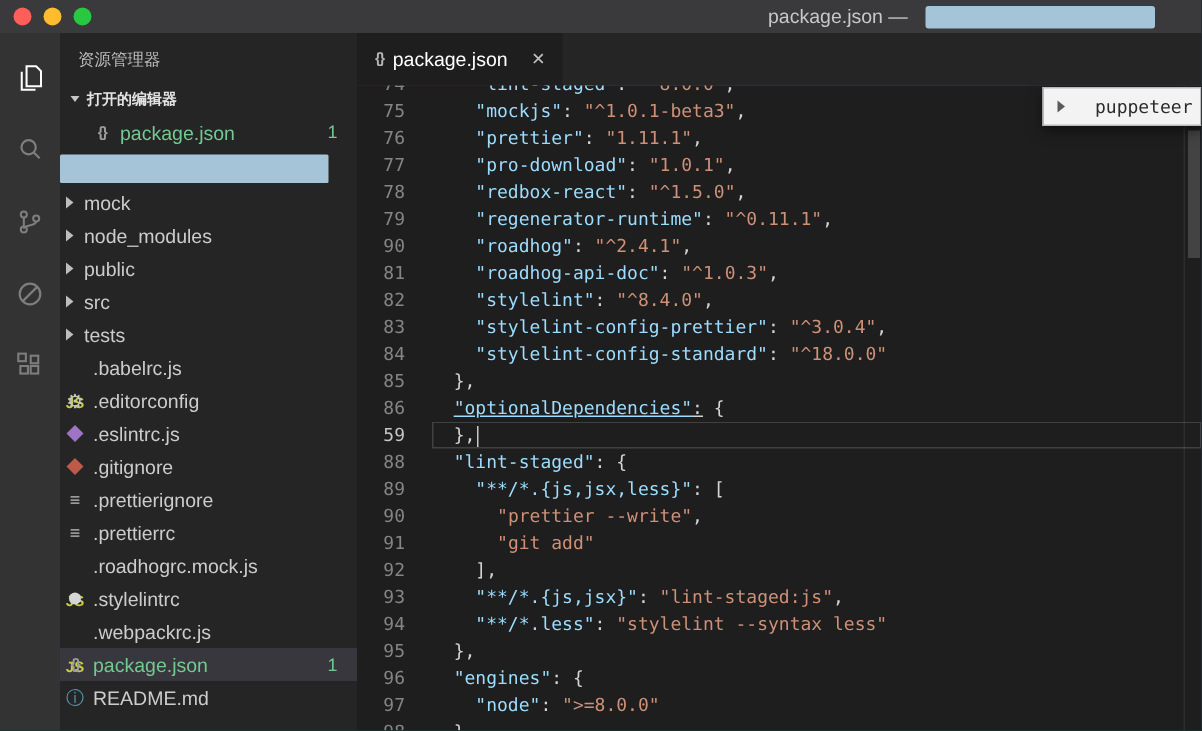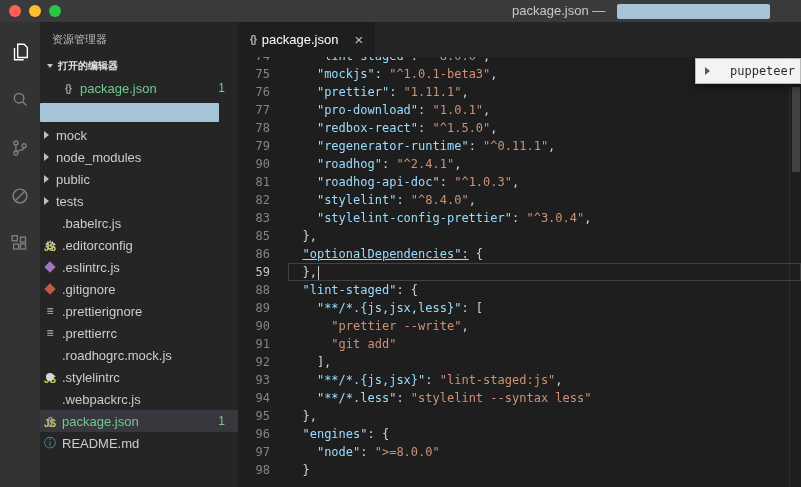--- a/index.html
+++ b/index.html
@@ -169,20 +169,26 @@
   </div>
           <div class="tree-item folder">
     <span class="twisty"></span>
 
     <span class="label">public</span>
 
   </div>
           <div class="tree-item folder">
     <span class="twisty"></span>
 
+    <span class="label">src</span>
+
+  </div>
+          <div class="tree-item folder">
+    <span class="twisty"></span>
+
     <span class="label">tests</span>
 
   </div>
           <div class="tree-item">
 
     <span class="ficon ic-js">JS</span>
     <span class="label">.babelrc.js</span>
 
   </div>
           <div class="tree-item">
@@ -290,20 +296,24 @@
     <span class="ln">81</span>
     <span class="codetext"><span class="t-p">    </span><span class="t-k">"roadhog-api-doc"</span><span class="t-p">: </span><span class="t-s">"^1.0.3"</span><span class="t-p">,</span></span>
   </div>
             <div class="row">
     <span class="ln">82</span>
     <span class="codetext"><span class="t-p">    </span><span class="t-k">"stylelint"</span><span class="t-p">: </span><span class="t-s">"^8.4.0"</span><span class="t-p">,</span></span>
   </div>
             <div class="row">
     <span class="ln">83</span>
     <span class="codetext"><span class="t-p">    </span><span class="t-k">"stylelint-config-prettier"</span><span class="t-p">: </span><span class="t-s">"^3.0.4"</span><span class="t-p">,</span></span>
+  </div>
+            <div class="row">
+    <span class="ln">84</span>
+    <span class="codetext"><span class="t-p">    </span><span class="t-k">"stylelint-config-standard"</span><span class="t-p">: </span><span class="t-s">"^18.0.0"</span></span>
   </div>
             <div class="row">
     <span class="ln">85</span>
     <span class="codetext"><span class="t-p">  },</span></span>
   </div>
             <div class="row">
     <span class="ln">86</span>
     <span class="codetext"><span class="t-p">  </span><span class="t-ku">"optionalDependencies"</span><span class="t-pu">:</span><span class="t-p"> {</span></span>
   </div>
             <div class="row current">

